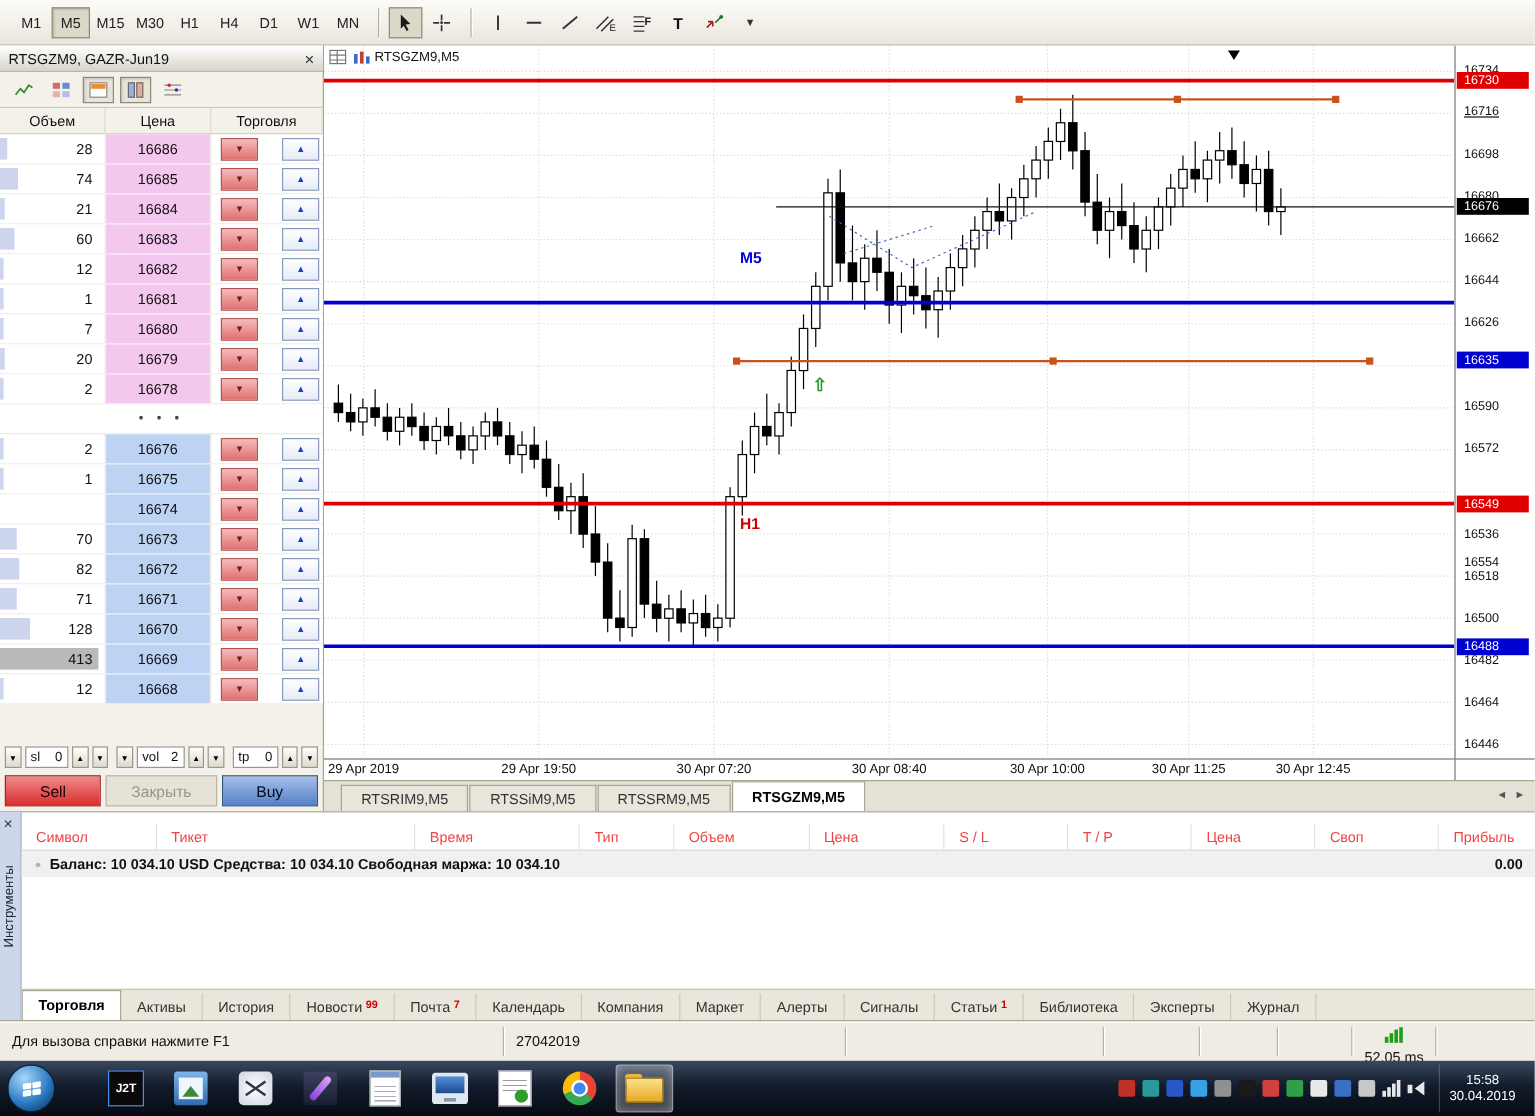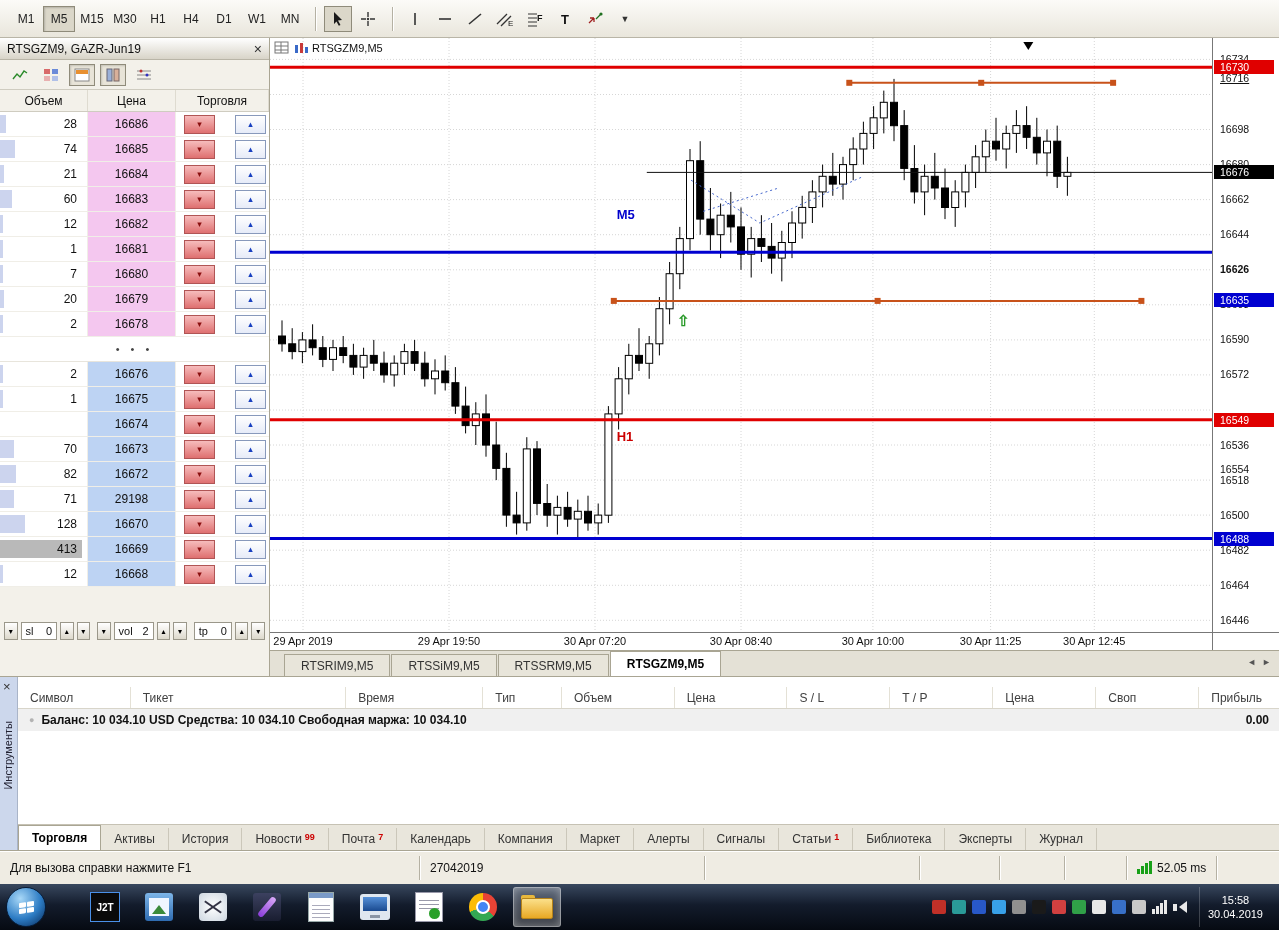--- a/index.html
+++ b/index.html
@@ -87,40 +87,40 @@
 
   
   #toolbox { position:absolute; left:0; top:676px; width:1279px; height:174px; background:#fff;
     border-top:1px solid #a9a593; }
   #toolbox-strip { position:absolute; left:0; top:0; bottom:0; width:18px; background:#ccd7ec;
     border-right:1px solid #a9b4c8; }
   #toolbox-close { position:absolute; left:3px; top:2px; font-size:13px; color:#333; }
   #toolbox-side-label { position:absolute; left:2px; top:44px; writing-mode:vertical-rl;
     transform:rotate(180deg); font-size:11px; color:#223; }
   #toolbox-head { position:absolute; left:18px; right:0; top:10px; height:22px; display:flex;
-    border-bottom:1px solid #d8d5ca; font-size:12px; color:#404040; }
+    border-bottom:1px solid #d8d5ca; font-size:12px; color:#ef4444; }
   .tb-col { display:flex; align-items:center; padding-left:12px; border-right:1px solid #e4e1d6; }
   .tb-col.last { flex:1; justify-content:flex-end; padding-right:17px; border-right:none; }
   #balance-row { position:absolute; left:18px; right:0; top:32px; height:22px; display:flex;
     align-items:center; background:#f0f0f0; font-weight:bold; font-size:12px; }
   #balance-bullet { color:#b3b3b3; font-size:9px; margin:0 7px 0 11px; }
   #balance-profit { margin-left:auto; padding-right:10px; }
   #toolbox-tabs { position:absolute; left:18px; right:0; bottom:0; height:26px; display:flex;
     align-items:flex-end; background:#e9e6dc; border-top:1px solid #c6c2b4; }
   .tbx-tab { height:22px; padding:0 13px; display:flex; align-items:center; font-size:12px; color:#333;
     border-right:1px solid #cbc7ba; }
   .tbx-tab.active { background:#fff; font-weight:bold; height:25px; border:1px solid #a9a593; border-bottom:none; color:#000; }
   .badge-num { color:#cc0000; font-size:9px; margin-left:3px; align-self:flex-start; margin-top:4px; font-weight:bold; }
 
   
   #status-bar { position:absolute; left:0; top:850px; width:1279px; height:34px; background:#efece3;
     border-top:1px solid #a9a593; box-shadow:inset 0 1px 0 #fff; display:flex; align-items:center; font-size:12px; }
   .sb-panel { height:24px; display:flex; align-items:center; padding:0 10px;
     border-right:1px solid #b5b1a3; box-shadow:1px 0 0 #fff; }
-  #sb-latency { display:flex; align-items:center; gap:5px; }
+  #sb-latency { display:flex; align-items:center; gap:5px;flex-direction:column; }
   .sig-bars { display:flex; align-items:flex-end; gap:1px; height:13px; }
   .sig-bars span { width:3px; background:#18a018; display:block; }
 
   
   #taskbar { position:absolute; left:0; top:884px; width:1279px; height:46px;
     background:linear-gradient(#3a4a63,#16203２ 0%); background:linear-gradient(#39485f 0%, #131c2c 45%, #060a12 100%);
     display:flex; align-items:center; }
   #start-orb { width:40px; height:40px; border-radius:50%; margin:2px 8px 2px 6px; position:relative;
     background:radial-gradient(circle at 35% 28%, #a8d8f8, #2d7cc4 55%, #0a3060 95%);
     border:1px solid #061c38; display:flex; align-items:center; justify-content:center; }
@@ -447,21 +447,21 @@
           <div class="act-cell">
             <button class="row-btn s">▾</button>
             <button class="row-btn b">▴</button>
           </div>
         </div>
         <div class="dom-row bid">
           <div class="vol-cell">
             <div class="vol-bar" style="width: 14px;"></div>
             <span class="vol-num">71</span>
           </div>
-          <div class="price-cell">29198</div>
+          <div class="price-cell">16671</div>
           <div class="act-cell">
             <button class="row-btn s">▾</button>
             <button class="row-btn b">▴</button>
           </div>
         </div>
         <div class="dom-row bid">
           <div class="vol-cell">
             <div class="vol-bar" style="width: 25px;"></div>
             <span class="vol-num">128</span>
           </div>
@@ -513,20 +513,25 @@
       <button class="mini-btn">▾</button>
 
       <div class="ctl-box" style="width:42px;margin-left:4px">
         <span>tp</span>
         <span>0</span>
       </div>
       <button class="mini-btn">▴</button>
       <button class="mini-btn">▾</button>
     </div>
 
+    <div class="dom-buttons">
+      <button class="sell-btn">Sell</button>
+      <button class="close-btn">Закрыть</button>
+      <button class="buy-btn">Buy</button>
+    </div>
   </div>
 
   <div id="chart-area">
     <div id="chart-header">
       <svg width="16" height="14">
           <rect x="1" y="1" width="13" height="11" fill="#fff" stroke="#777"></rect>
           <line x1="1" y1="5" x2="14" y2="5" stroke="#777"></line>
           <line x1="1" y1="9" x2="14" y2="9" stroke="#777"></line>
           <line x1="7" y1="1" x2="7" y2="12" stroke="#777"></line>
         </svg>
@@ -735,26 +740,26 @@
         <rect x="868.4" y="259.9" width="6" height="6" fill="#c8521a"></rect>
         <polyline points="421.1,142.2 489.8,185.0 593.5,138.3" fill="none" stroke="#4466cc" stroke-width="1" stroke-dasharray="2 3"></polyline>
         <polyline points="433.3,173.3 508.7,150.0" fill="none" stroke="#4466cc" stroke-width="1" stroke-dasharray="2 3"></polyline>
         <text x="346.7" y="181.1" fill="#0000cc" font-size="13" font-weight="bold">M5</text>
         <text x="346.7" y="403.1" fill="#cc0000" font-size="13" font-weight="bold">H1</text>
         <text x="406.9" y="288.2" fill="#2a9a2a" font-size="15" font-weight="bold">⇧</text>
         <path d="M753.3 4 l10 0 l-5 8 z" fill="#000"></path>
       </svg>
     <div id="price-axis">
         <div class="tick" style="top: 14.923px;">16734</div>
-        <div class="tick" style="top: 34px; text-decoration: underline;">16716</div>
+        <div class="tick" style="top: 49px; text-decoration: underline;">16716</div>
         <div class="tick" style="top: 85.0344px;">16698</div>
         <div class="tick" style="top: 120.09px;">16680</div>
         <div class="tick" style="top: 155.146px;">16662</div>
         <div class="tick" style="top: 190.202px;">16644</div>
-        <div class="tick" style="top: 225.257px; font-weight: bold;">16626</div>
+        <div class="tick" style="top: 225.257px;">16626</div>
         <div class="tick" style="top: 260.313px;">16608</div>
         <div class="tick" style="top: 295.369px;">16590</div>
         <div class="tick" style="top: 330.425px;">16572</div>
         <div class="tick" style="top: 377px; margin-top: 48px;">16554</div>
         <div class="tick" style="top: 400.536px;">16536</div>
         <div class="tick" style="top: 435.592px;">16518</div>
         <div class="tick" style="top: 470.648px;">16500</div>
         <div class="tick" style="top: 505.703px;">16482</div>
         <div class="tick" style="top: 540.759px;">16464</div>
         <div class="tick" style="top: 575.815px;">16446</div>

